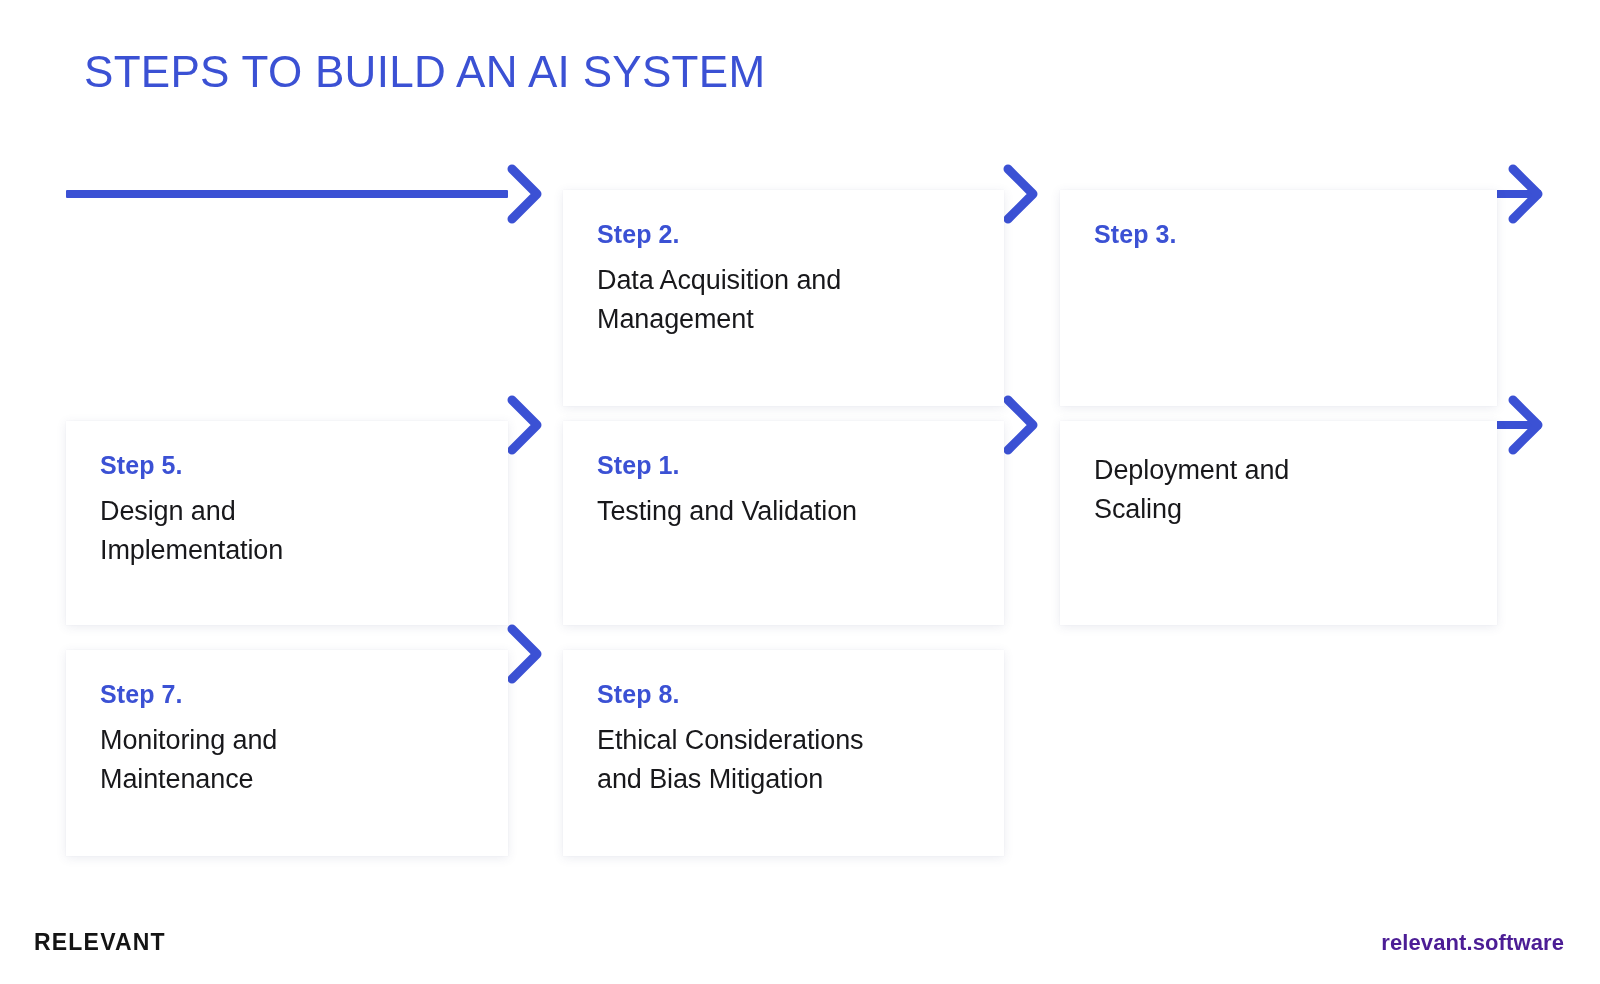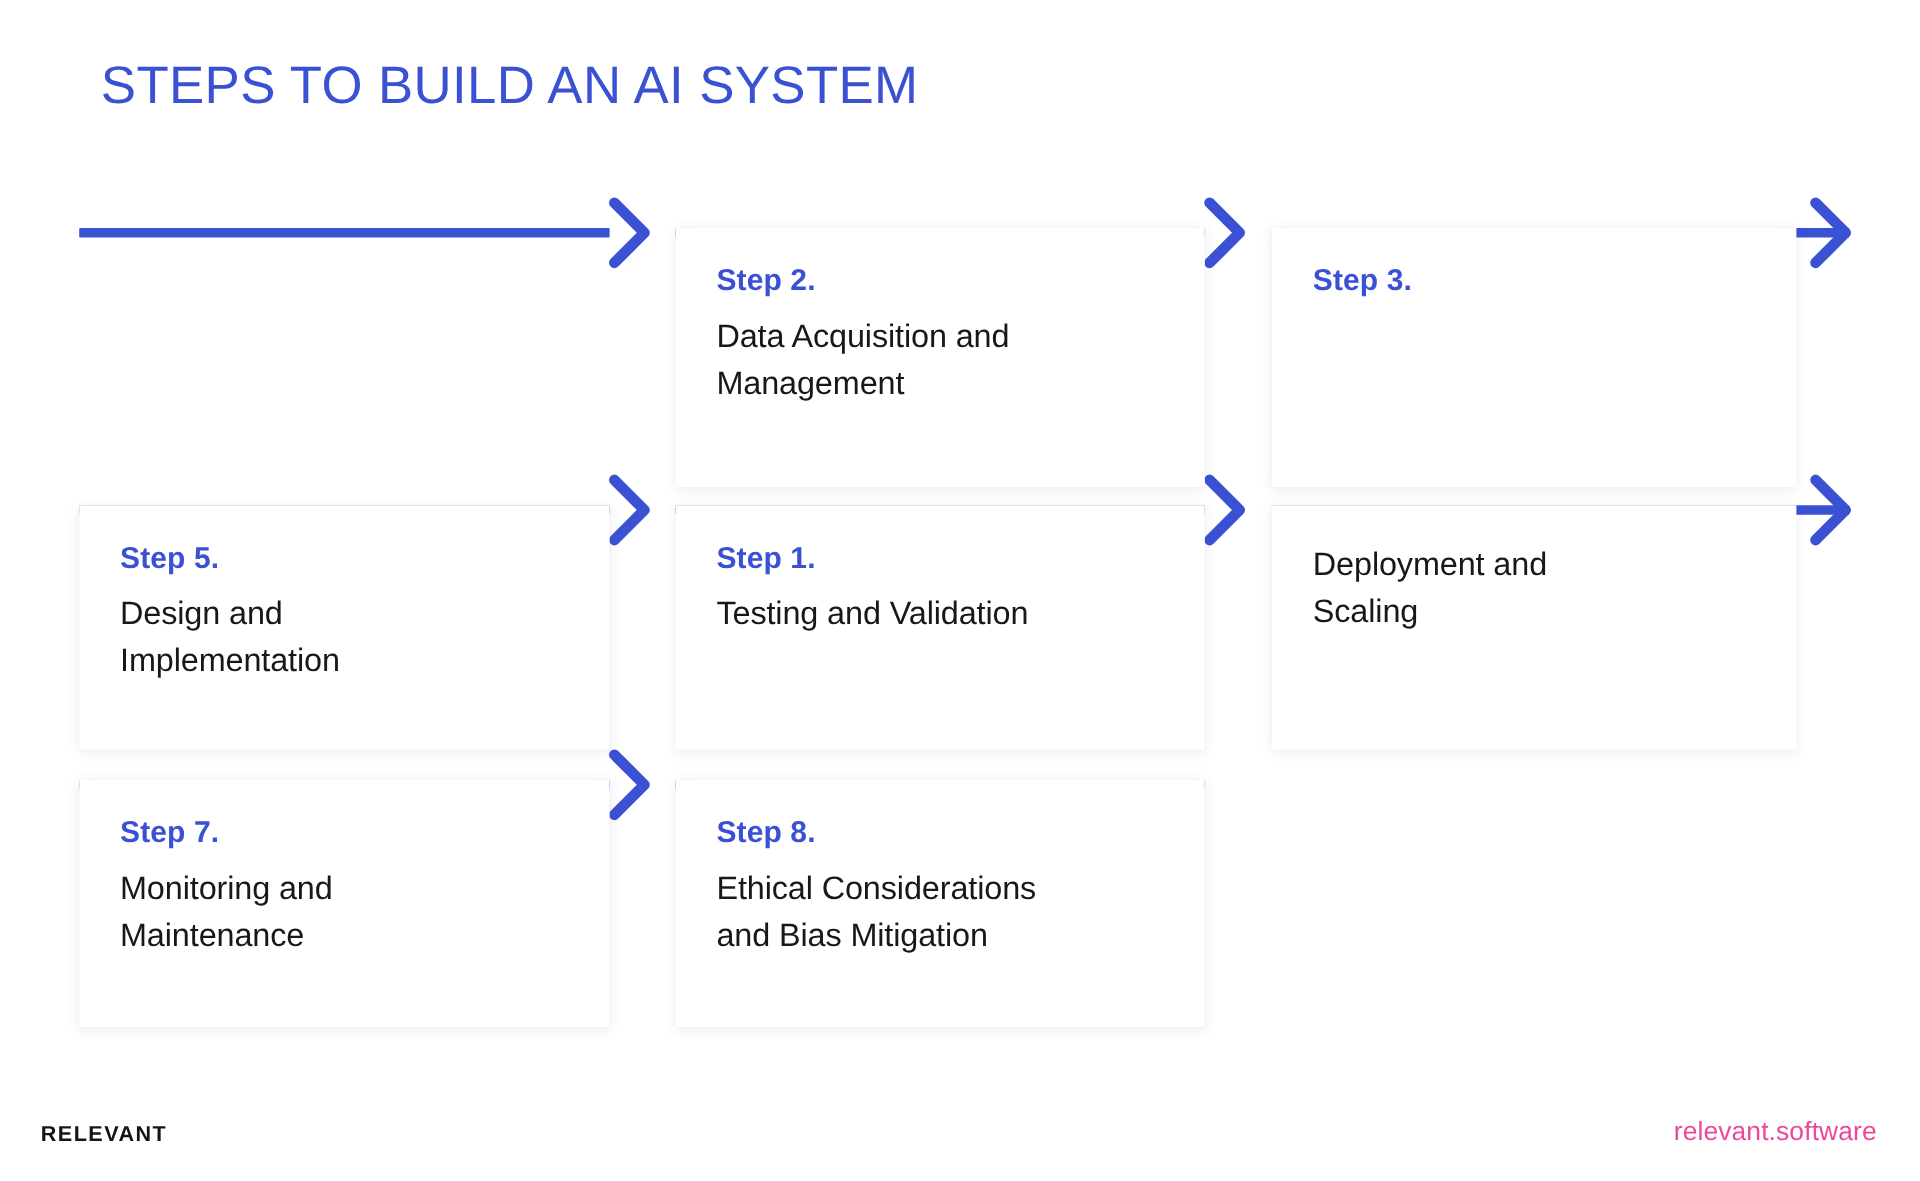--- a/index.html
+++ b/index.html
@@ -104,33 +104,33 @@
   .chev.a4 { left: 504px;  top: 394px; }
   .chev.a5 { left: 1000px; top: 394px; }
   .chev.a6 { left: 1505px; top: 394px; }
   .chev.a7 { left: 504px;  top: 623px; }
 
   
   .footer-left {
     position: absolute;
     left: 34px;
     bottom: 28px;
-    font-size: 18px;
+    font-size: 23px;
     font-weight: 700;
     letter-spacing: 1.2px;
     color: #141414;
   }
   .footer-right {
     position: absolute;
     right: 36px;
     bottom: 28px;
     font-size: 22px;
-    font-weight: 400;
+    font-weight: 700;
     letter-spacing: 0.1px;
-    color: #ec4899;
+    color: #4c1d95;
   }
 </style>
 </head>
 <body>
 
 <div class="canvas">
 
   <div class="page-title">STEPS TO BUILD AN AI SYSTEM</div>
 
   <div class="rail rail-r1 c1"></div>

